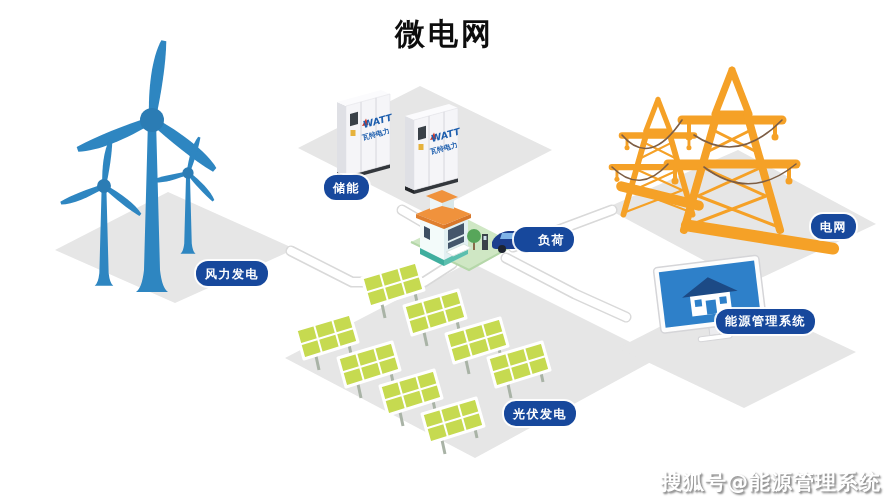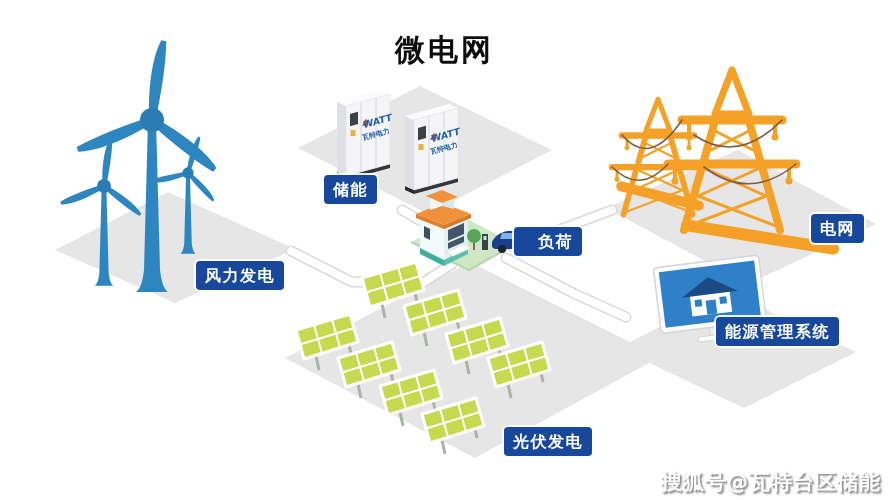--- a/index.html
+++ b/index.html
@@ -2,35 +2,35 @@
 <html><head>
 <meta charset="utf-8">
 <style>
   html,body{margin:0;padding:0;}
   body{
     width:889px;height:500px;position:relative;overflow:hidden;
     background:#ffffff;font-family:"DejaVu Sans","Liberation Sans",sans-serif;
   }
   #scene{position:absolute;left:0;top:0;}
   .title{
-    position:absolute;left:0;right:0;top:30px;text-align:center;
+    position:absolute;left:0;right:0;top:14px;text-align:center;
     font-size:30px;font-weight:900;color:#0d0d0d;letter-spacing:3px;
   }
   .badge{
     position:absolute;background:#17489c;color:#ffffff;
-    font-size:16px;font-weight:bold;letter-spacing:1.5px;line-height:1;
-    padding:7px 9px 6px 9px;border-radius:4px;white-space:nowrap;
+    font-size:12px;font-weight:bold;letter-spacing:1.5px;line-height:1;
+    padding:7px 9px 6px 9px;border-radius:12px;white-space:nowrap;
     box-shadow:0 0 0 2px rgba(255,255,255,.9);
   }
   .badge-wind   {left:196px;top:261px;font-family:Liberation Serif, serif;}
   .badge-storage{left:324px;top:175px;}
   .badge-load   {left:514px;top:227px;padding-left:24px;}
   .badge-grid   {left:779px;top:214px;margin-left:32px;}
-  .badge-ems    {left:716px;top:317px;}
-  .badge-pv     {left:504px;top:401px;margin-top:26px;}
+  .badge-ems    {left:716px;top:309px;font-family:Liberation Mono, monospace;}
+  .badge-pv     {left:504px;top:401px;}
   .watermark{
     position:absolute;right:8px;bottom:4px;
     font-size:21px;font-weight:bold;color:#ffffff;letter-spacing:1px;
     text-shadow:2px 2px 2px #8f8f8f, 1px 1px 1px #a8a8a8;
   }
 </style>
 </head>
 <body>
 
 <svg id="scene" width="889" height="500" viewBox="0 0 889 500">
@@ -237,13 +237,13 @@
 
 <div class="title">微电网</div>
 
 <div class="badge badge-wind">风力发电</div>
 <div class="badge badge-storage">储能</div>
 <div class="badge badge-load">负荷</div>
 <div class="badge badge-grid">电网</div>
 <div class="badge badge-ems">能源管理系统</div>
 <div class="badge badge-pv">光伏发电</div>
 
-<div class="watermark">搜狐号@瓦特台区储能</div>
+<div class="watermark">搜狐号@能源管理系统</div>
 
 </body></html>

